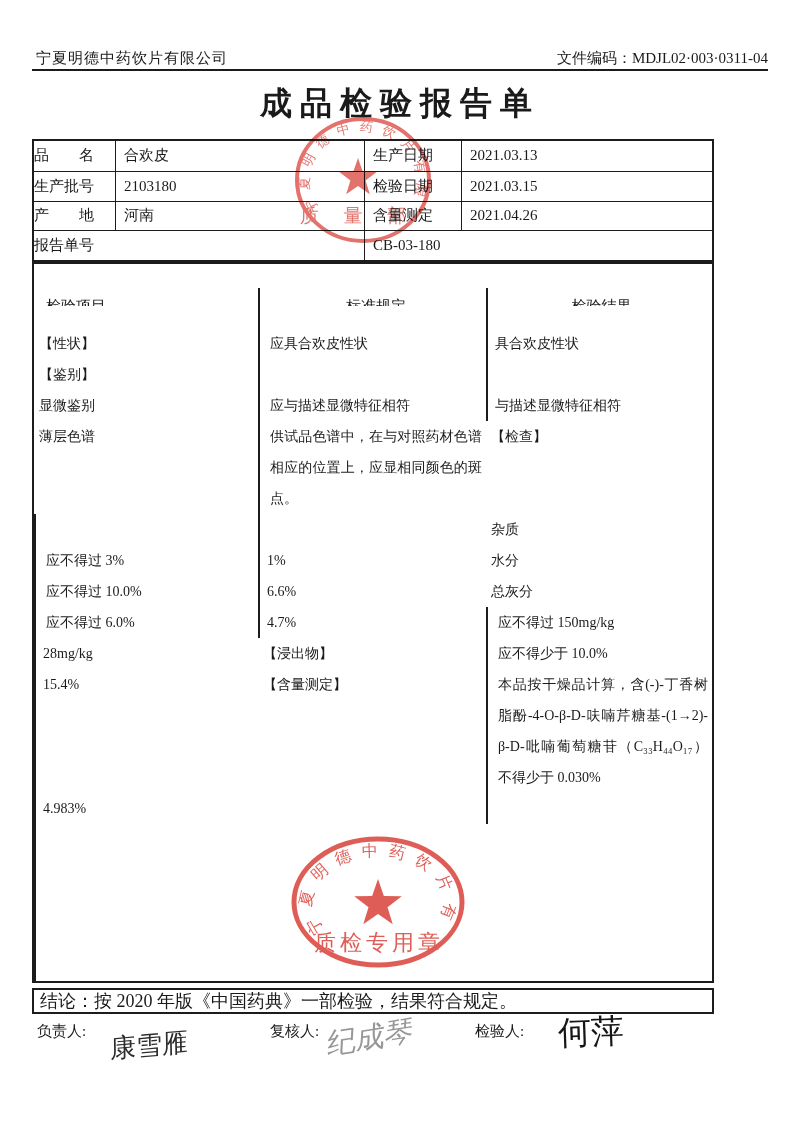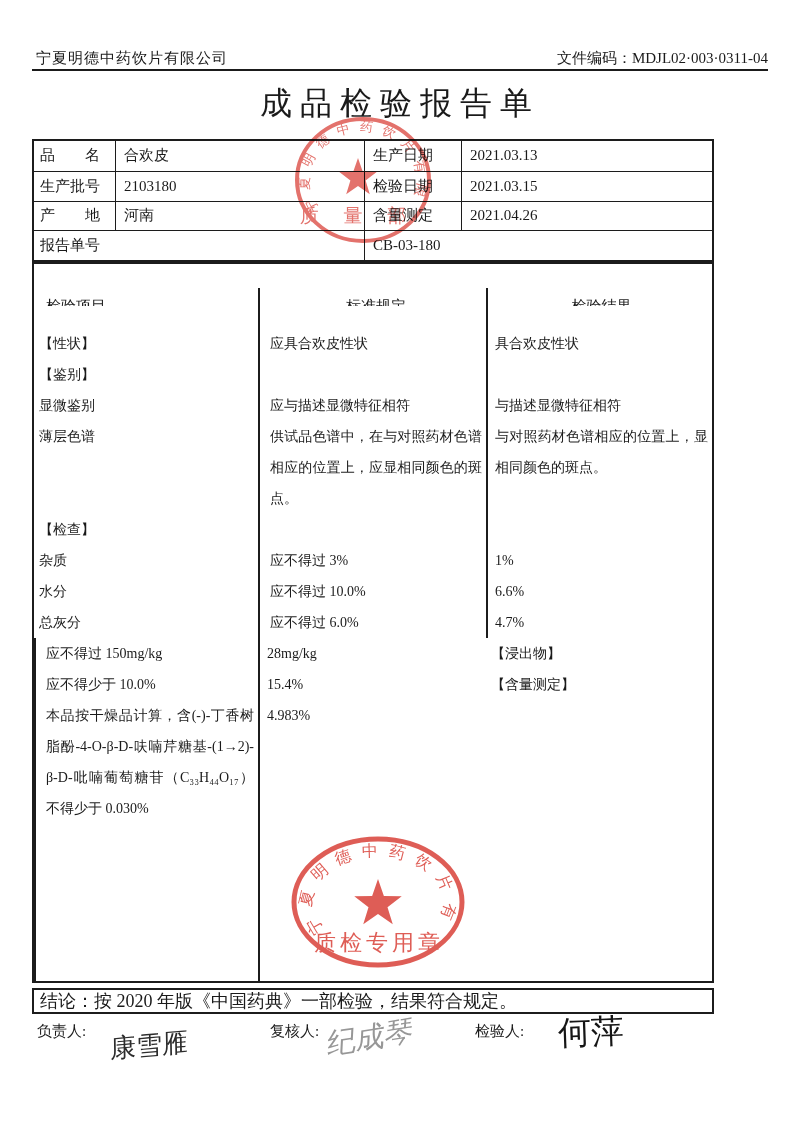--- a/index.html
+++ b/index.html
@@ -4,32 +4,32 @@
 <style>
   html,body{margin:0;padding:0;background:#ffffff;}
   body{font-family:"Liberation Serif","DejaVu Serif",serif;color:#1a1a1a;}
   #page{position:relative;width:800px;height:1131px;background:#ffffff;overflow:hidden;}
 
   
   .company{position:absolute;left:36px;top:49px;font-size:15px;letter-spacing:1px;}
   .doccode{position:absolute;right:32px;top:49px;font-size:15px;}
   .headrule{position:absolute;left:32px;top:69px;width:736px;height:2px;background:#1b1b1b;}
   .title{position:absolute;left:0;top:82px;width:800px;text-align:center;
-         font-size:32px;font-weight:400;letter-spacing:8px;}
+         font-size:32px;font-weight:700;letter-spacing:8px;}
 
   
   .info{position:absolute;left:32px;top:139px;width:682px;height:123px;
         border:2px solid #1c1c1c;box-sizing:border-box;display:grid;
         grid-template-columns:81px 249px 97px 1fr;grid-auto-rows:1fr;font-size:15px;}
   .info .cell{display:flex;align-items:center;padding-left:8px;box-sizing:border-box;overflow:hidden;}
   .info .bl{border-left:1.5px solid #1c1c1c;}
   .info .bt{border-top:1.5px solid #1c1c1c;}
   .info .span2a{grid-column:1/3;}
   .info .span2b{grid-column:3/5;}
-  .info .lab{padding-left:6px;}
+  .info .lab{padding-left:0;}
 
   
   .insp{position:absolute;left:32px;top:262px;width:682px;height:721px;
         border:2px solid #1c1c1c;box-sizing:border-box;display:grid;
         grid-template-columns:224px 228px 1fr;
         grid-template-rows:42px 22px repeat(11,auto) minmax(0,1fr);
         font-size:14px;}
   .insp .c{line-height:31px;box-sizing:border-box;overflow:hidden;}
   .insp .ci{padding-left:5px;}
   .insp .cs{border-left:2px solid #1c1c1c;padding:0 4px 0 10px;text-align:justify;}
@@ -102,21 +102,20 @@
     <div class="c ci">【鉴别】</div>
     <div class="c cs"></div>
     <div class="c cr"></div>
 
     <div class="c ci">显微鉴别</div>
     <div class="c cs">应与描述显微特征相符</div>
     <div class="c cr">与描述显微特征相符</div>
 
     <div class="c ci">薄层色谱</div>
     <div class="c cs">供试品色谱中，在与对照药材色谱相应的位置上，应显相同颜色的斑点。</div>
-    <div class="c cr">与对照药材色谱相应的位置上，显相同颜色的斑点。</div>
 
     <div class="c ci">【检查】</div>
     <div class="c cs"></div>
     <div class="c cr"></div>
 
     <div class="c ci">杂质</div>
     <div class="c cs">应不得过 3%</div>
     <div class="c cr">1%</div>
 
     <div class="c ci">水分</div>

